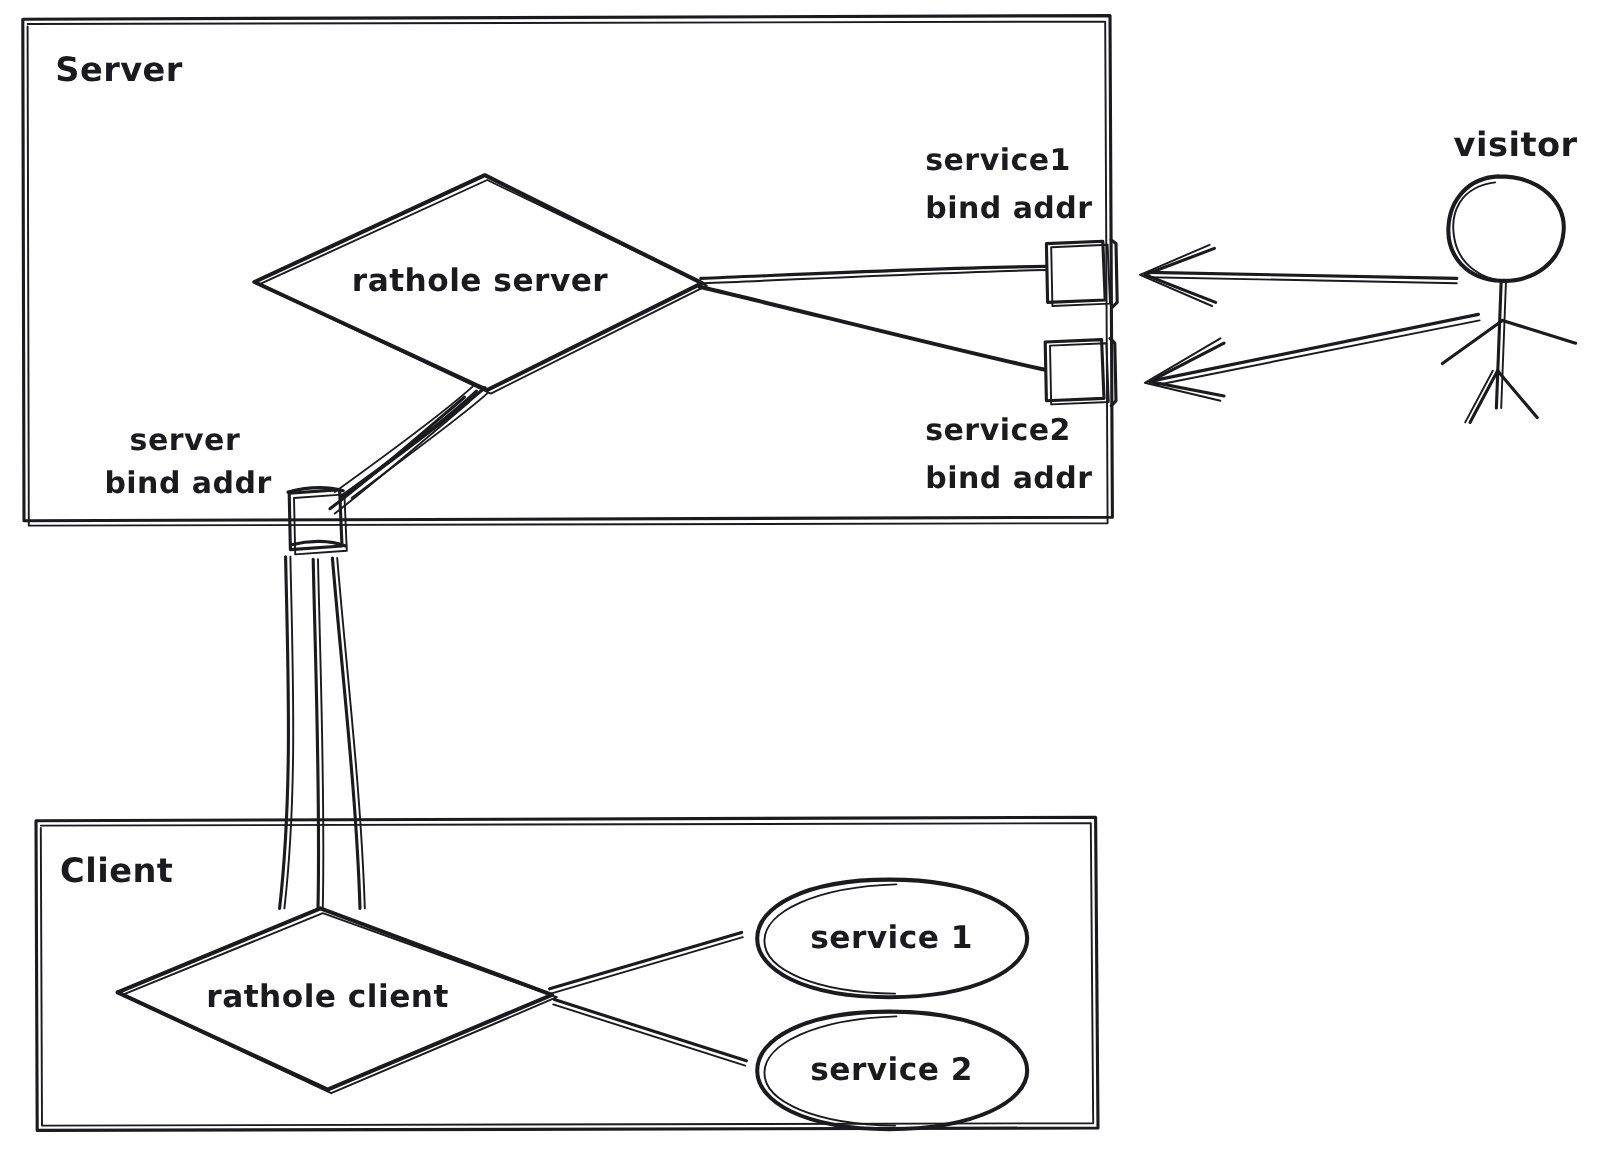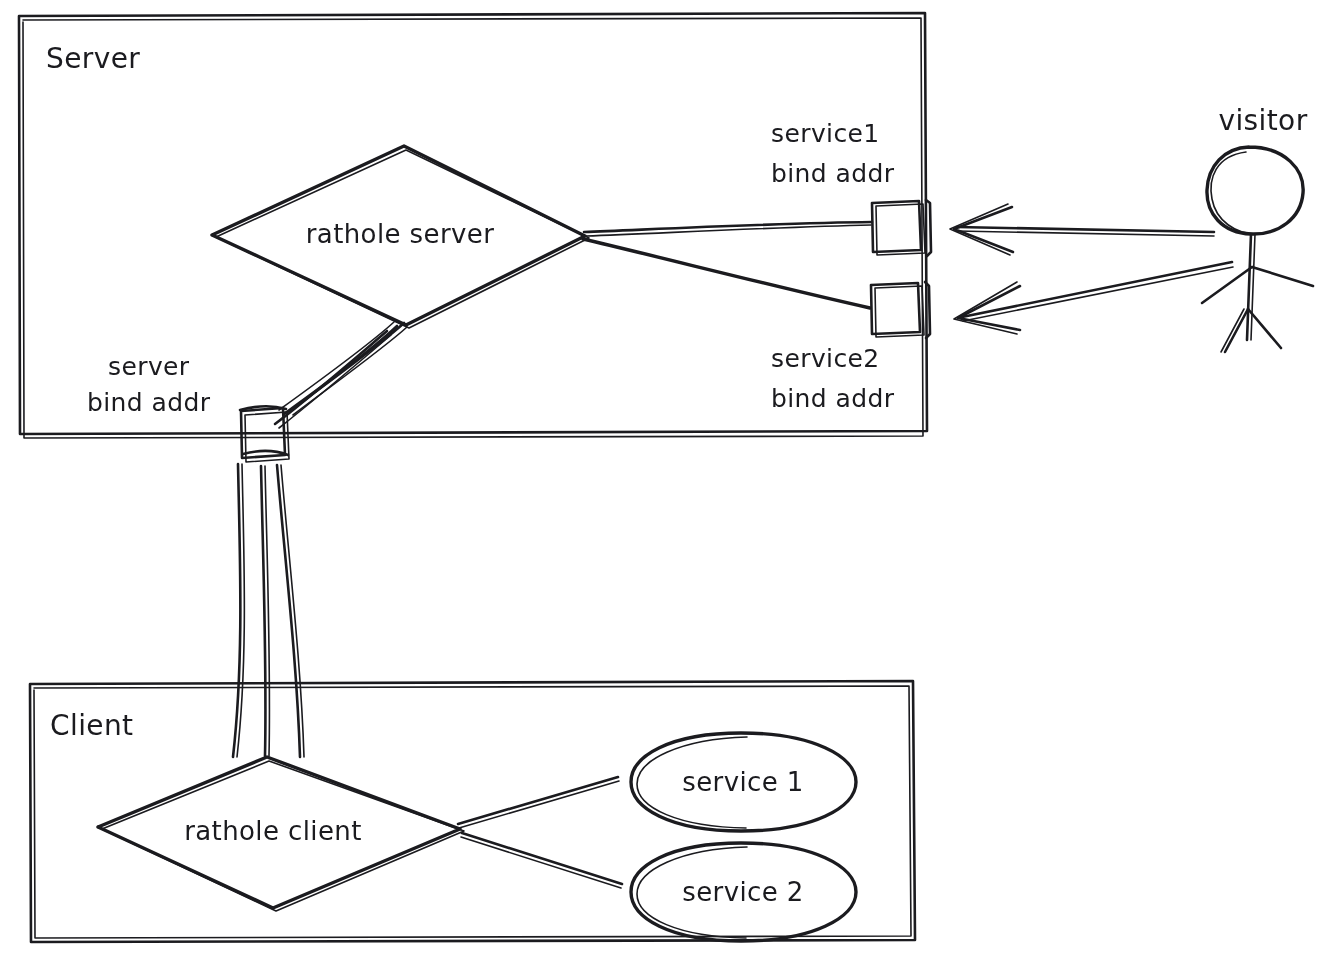--- a/index.html
+++ b/index.html
@@ -10,20 +10,21 @@
   }
   body {
     font-family: "DejaVu Sans", sans-serif;
   }
   #canvas-wrap {
     position: relative;
     width: 1334px;
     height: 969px;
     background: #ffffff;
     overflow: hidden;
+    font-weight: bold;
   }
   svg#diagram {
     display: block;
     width: 1334px;
     height: 969px;
   }
   .stroke {
     fill: none;
     stroke: #1b1b1f;
     stroke-linecap: round;

